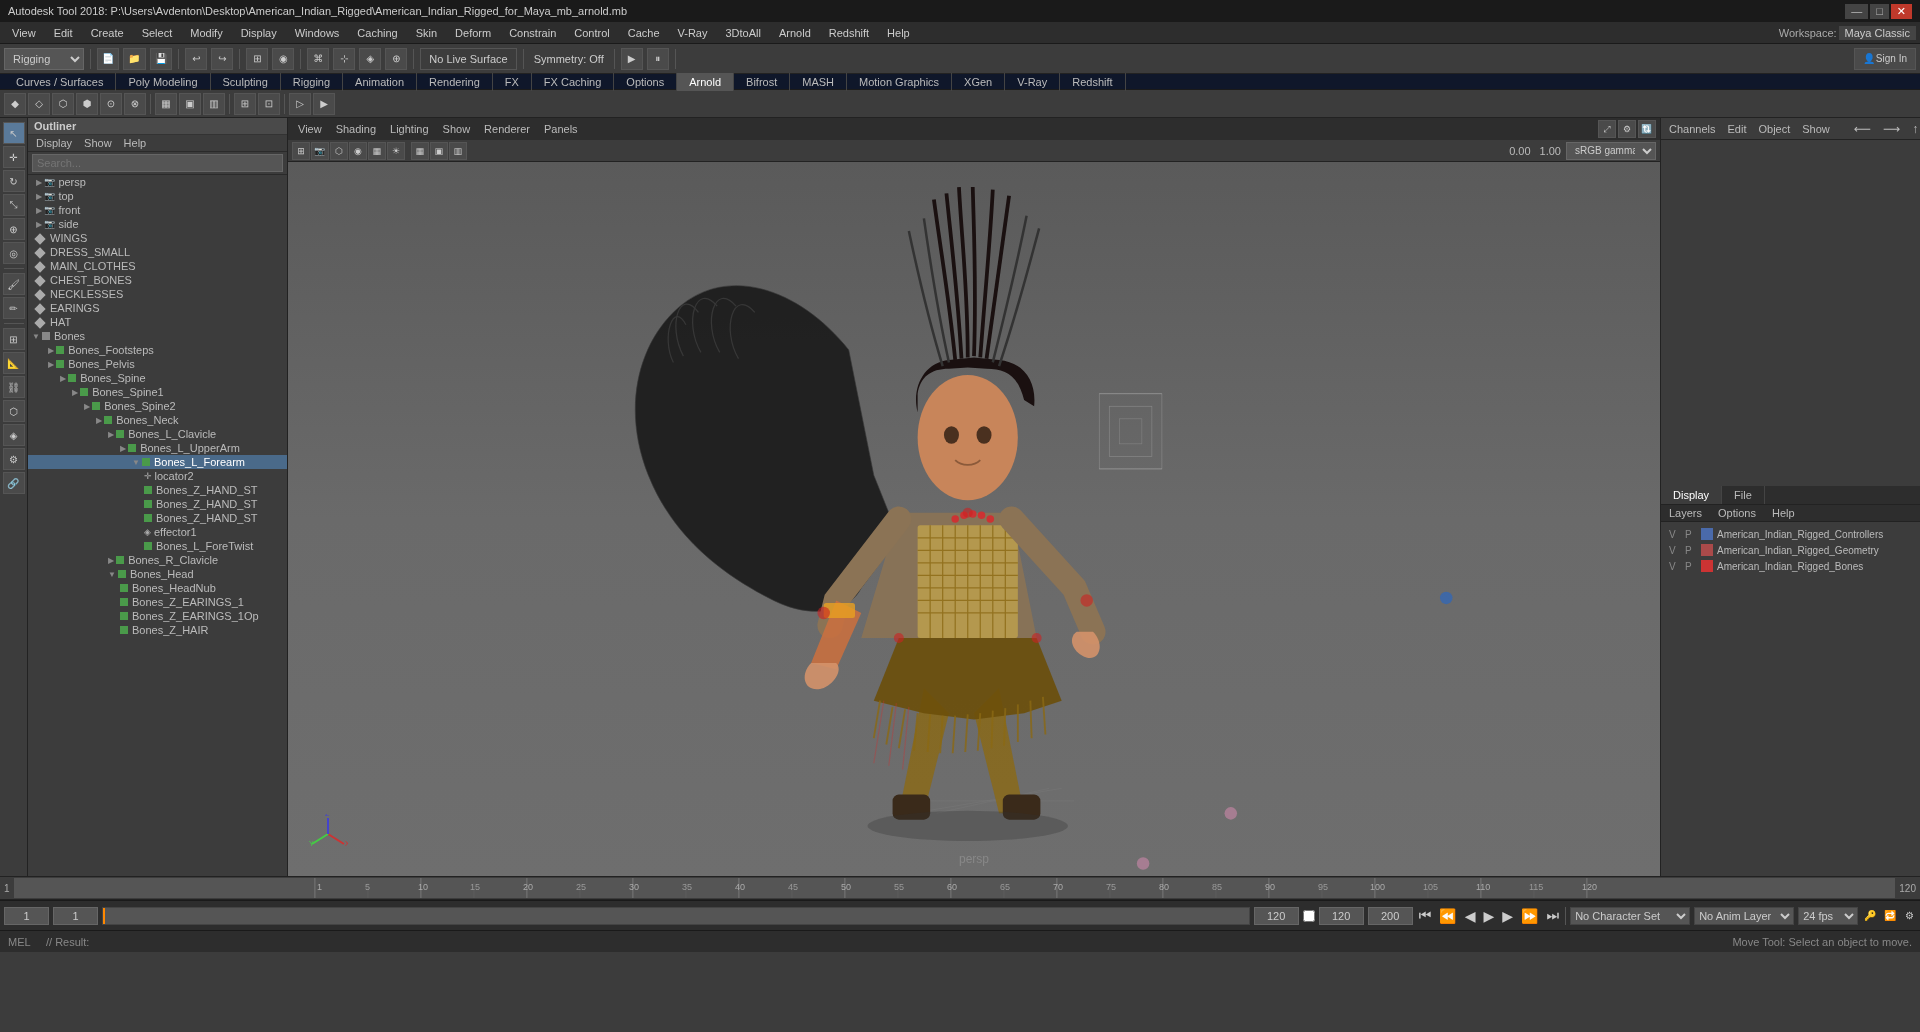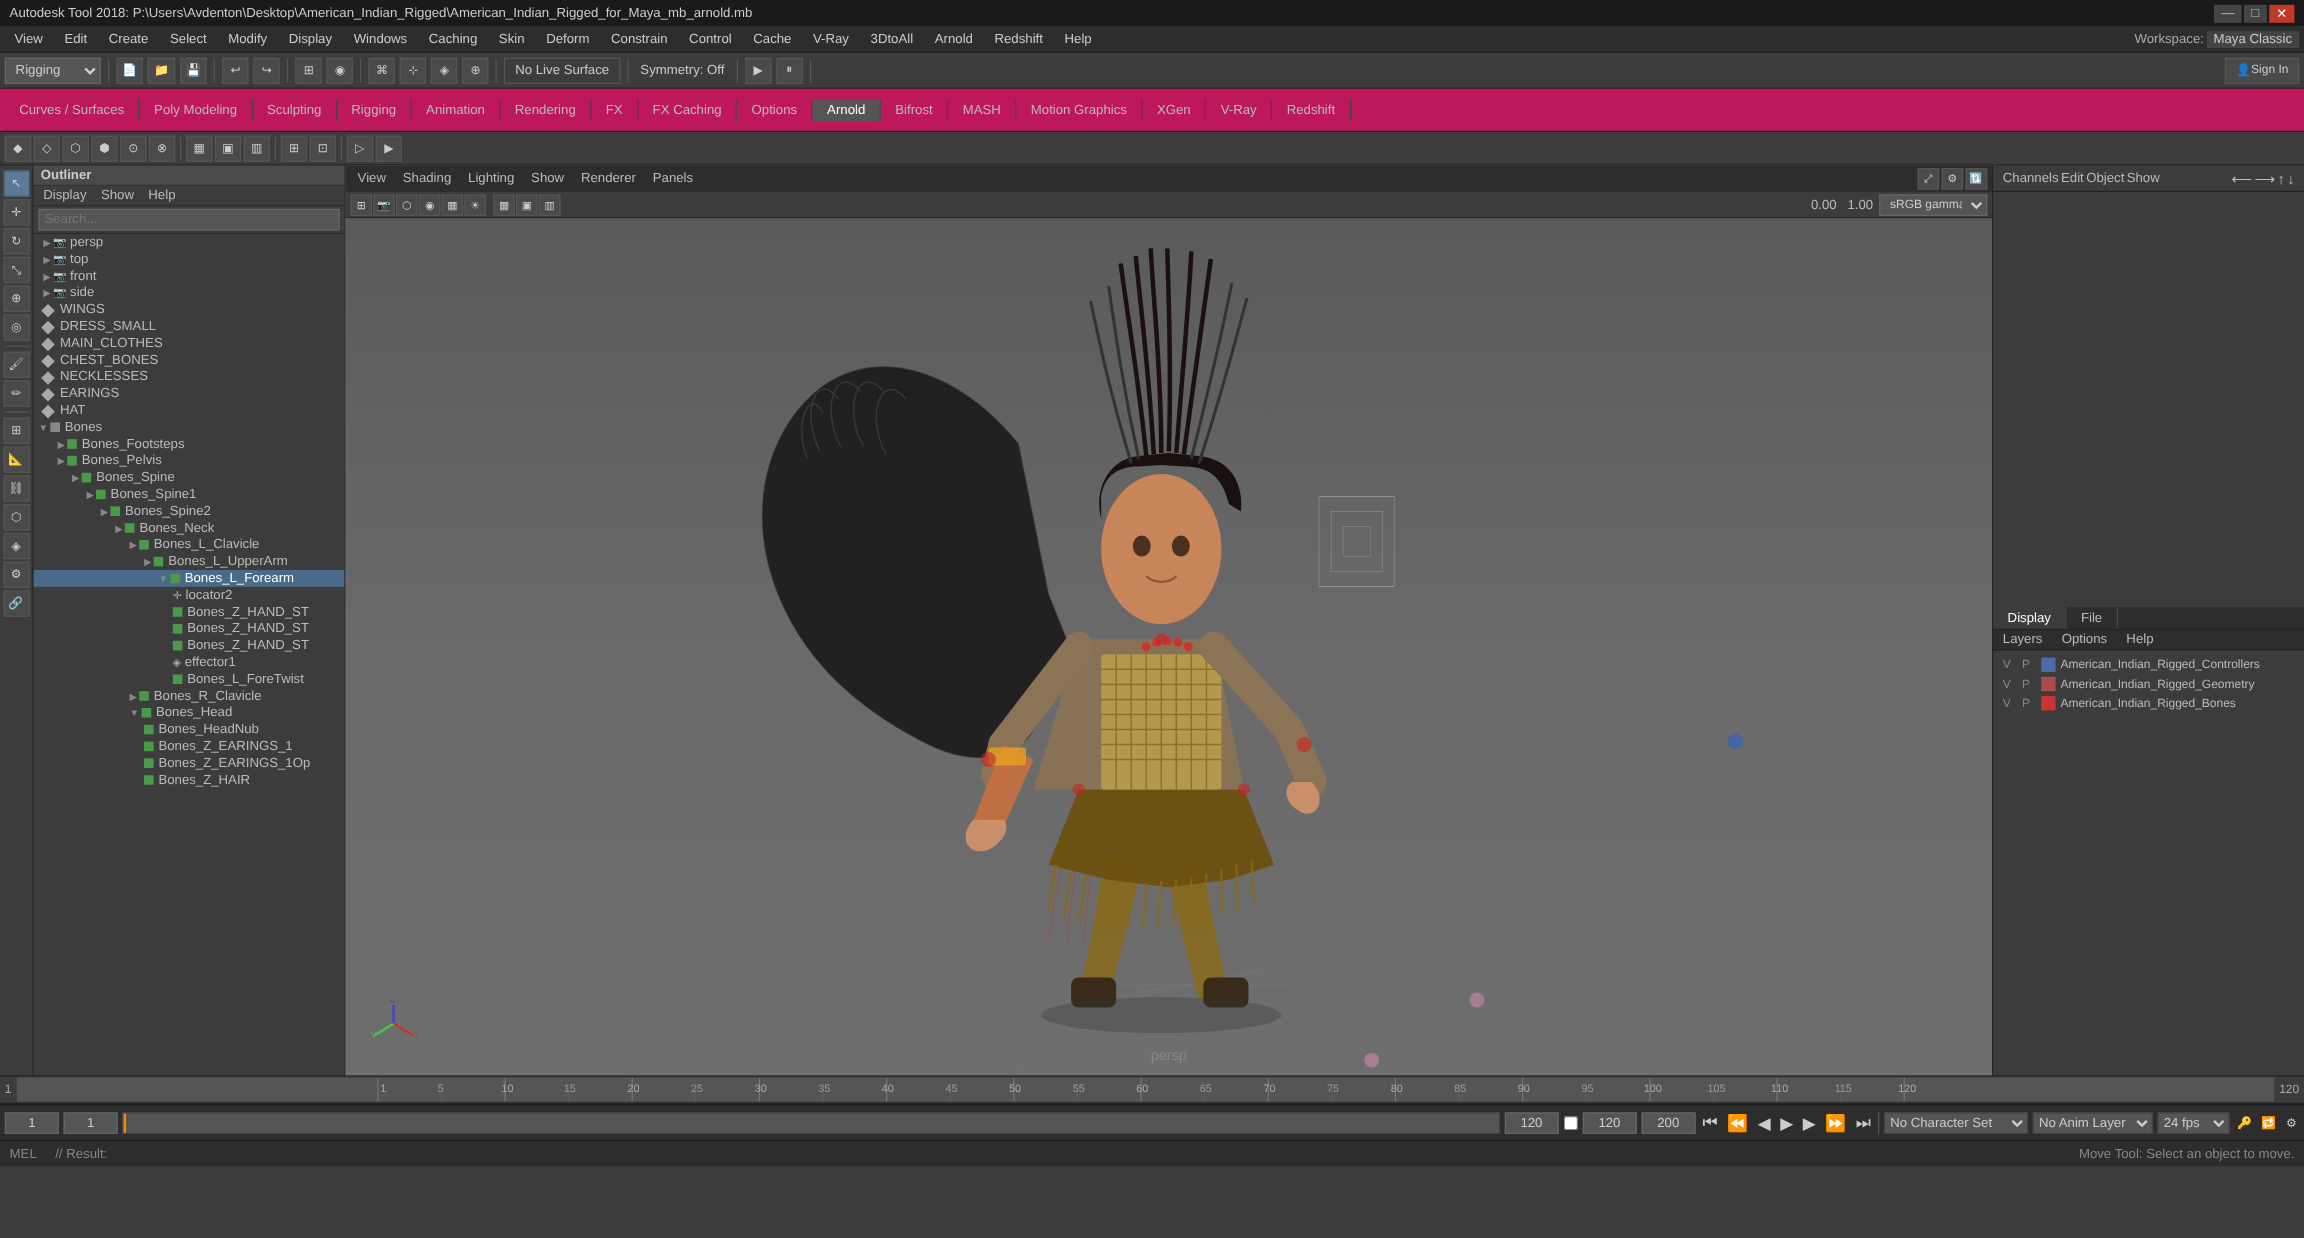--- a/index.html
+++ b/index.html
@@ -74,22 +74,22 @@
       color: #ccc;
       font-size: 11px;
       padding: 2px 8px;
       height: 22px;
       display: flex;
       align-items: center;
     }
 
     
     #tabbar {
-      background: #be185d;
-      height: 36px;
+      background: #0f172a;
+      height: 16px;
       display: flex;
       align-items: center;
       padding: 0 4px;
       border-bottom: 1px solid #1a1a1a;
     }
     .tab-item {
       padding: 3px 12px;
       cursor: pointer;
       color: #bbb;
       font-size: 11px;
@@ -252,21 +252,21 @@
       display: flex;
       flex-direction: column;
       border-left: 1px solid #222;
     }
     #right-panel-header {
       background: #3c3c3c;
       height: 22px;
       display: flex;
       align-items: center;
       padding: 0 8px;
-      gap: 2px;
+      gap: 12px;
       border-bottom: 1px solid #222;
     }
     #right-panel-header span {
       font-size: 11px;
       color: #bbb;
       cursor: pointer;
     }
     #right-panel-tabs {
       display: flex;
       background: #2d2d2d;

